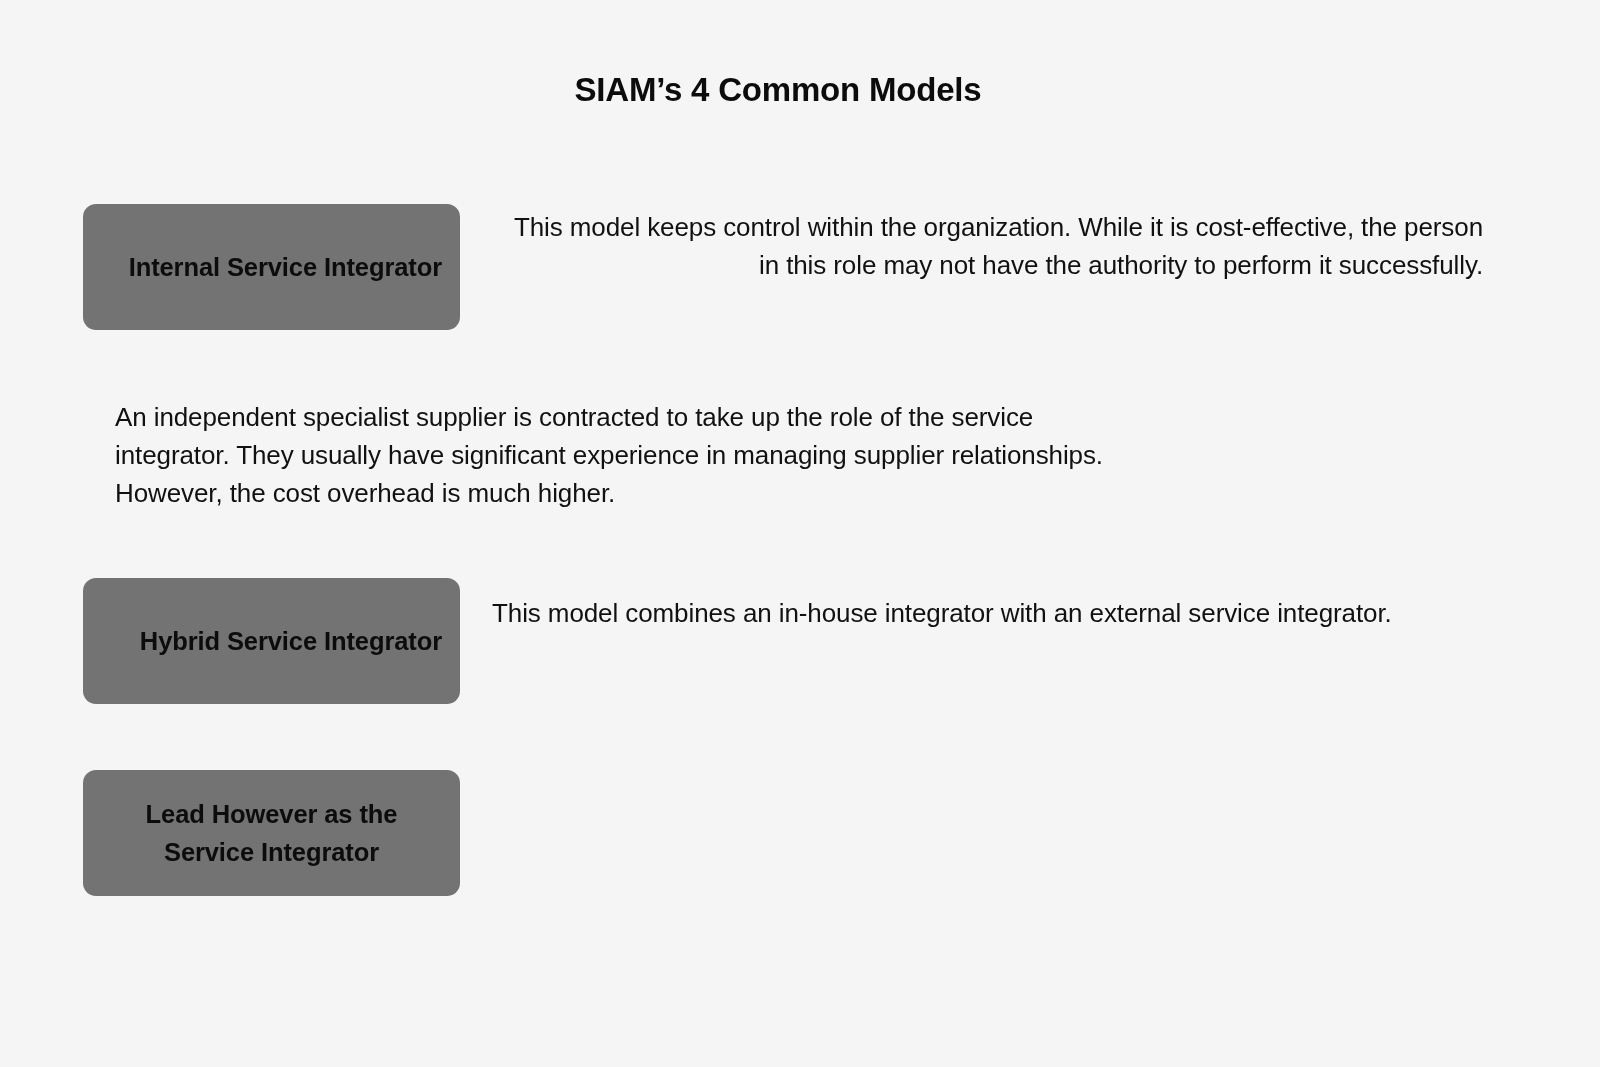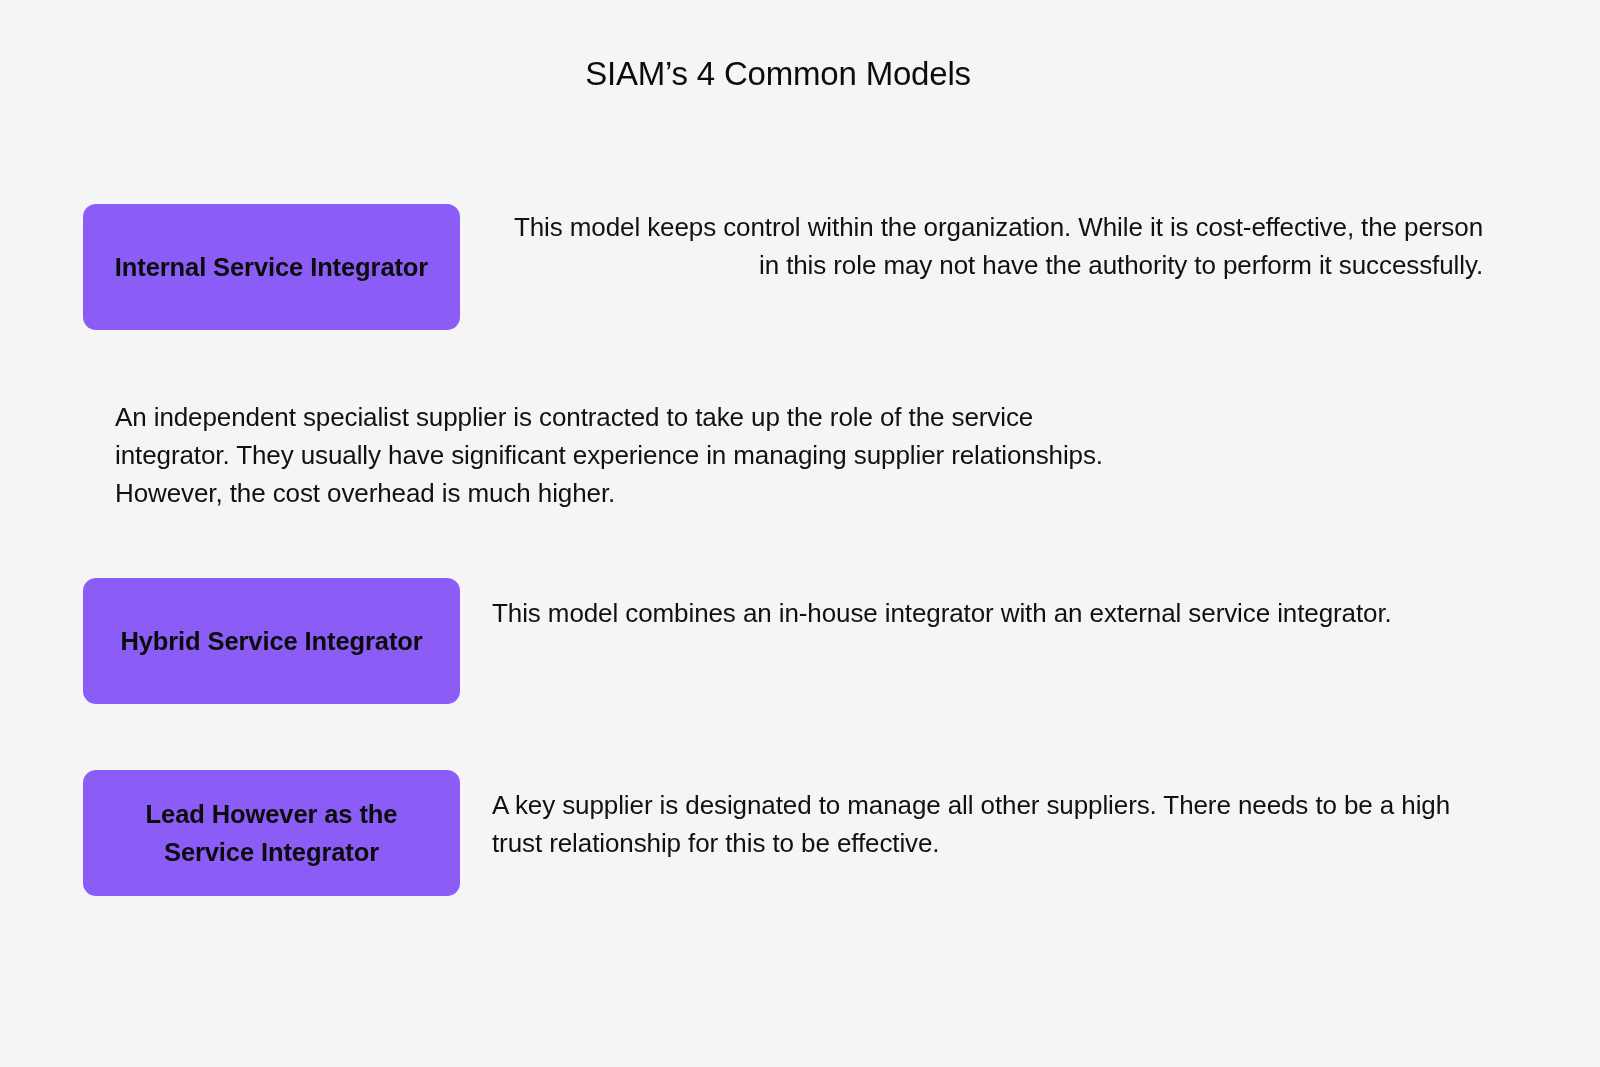--- a/index.html
+++ b/index.html
@@ -17,26 +17,26 @@
 
   .page {
     position: relative;
     width: 1600px;
     height: 1067px;
     box-sizing: border-box;
   }
 
   .page-title {
     position: absolute;
-    top: 55px;
+    top: 71px;
     left: 0;
     width: 1556px;
     text-align: center;
     font-size: 33px;
-    font-weight: normal;
+    font-weight: bold;
     letter-spacing: -0.2px;
     color: #0c0c0c;
   }
 
   .rows {
     position: absolute;
     top: 204px;
     left: 83px;
     width: 1420px;
   }
@@ -48,25 +48,25 @@
   }
   .row:last-child {
     margin-bottom: 0;
   }
 
   .label-box {
     flex: 0 0 auto;
     width: 377px;
     min-height: 126px;
     box-sizing: border-box;
-    background: #8b5cf6;
+    background: #737373;
     border-radius: 13px;
     display: flex;
     align-items: center;
-    justify-content: center;
+    justify-content: flex-end;
     padding: 10px 18px;
   }
 
   .label-text {
     text-align: center;
     font-size: 25.5px;
     font-weight: bold;
     line-height: 38px;
     color: #0c0c0c;
     letter-spacing: -0.1px;
@@ -125,19 +125,16 @@
       </div>
       <div class="desc-cell">
         <div class="desc-text">This model combines an in-house integrator with an external service integrator.</div>
       </div>
     </div>
 
     <div class="row row-3">
       <div class="label-box">
         <div class="label-text">Lead However as the Service Integrator</div>
       </div>
-      <div class="desc-cell">
-        <div class="desc-text">A key supplier is designated to manage all other suppliers. There needs to be a high trust relationship for this to be effective.</div>
-      </div>
     </div>
 
   </div>
 </div>
 
 </body></html>

